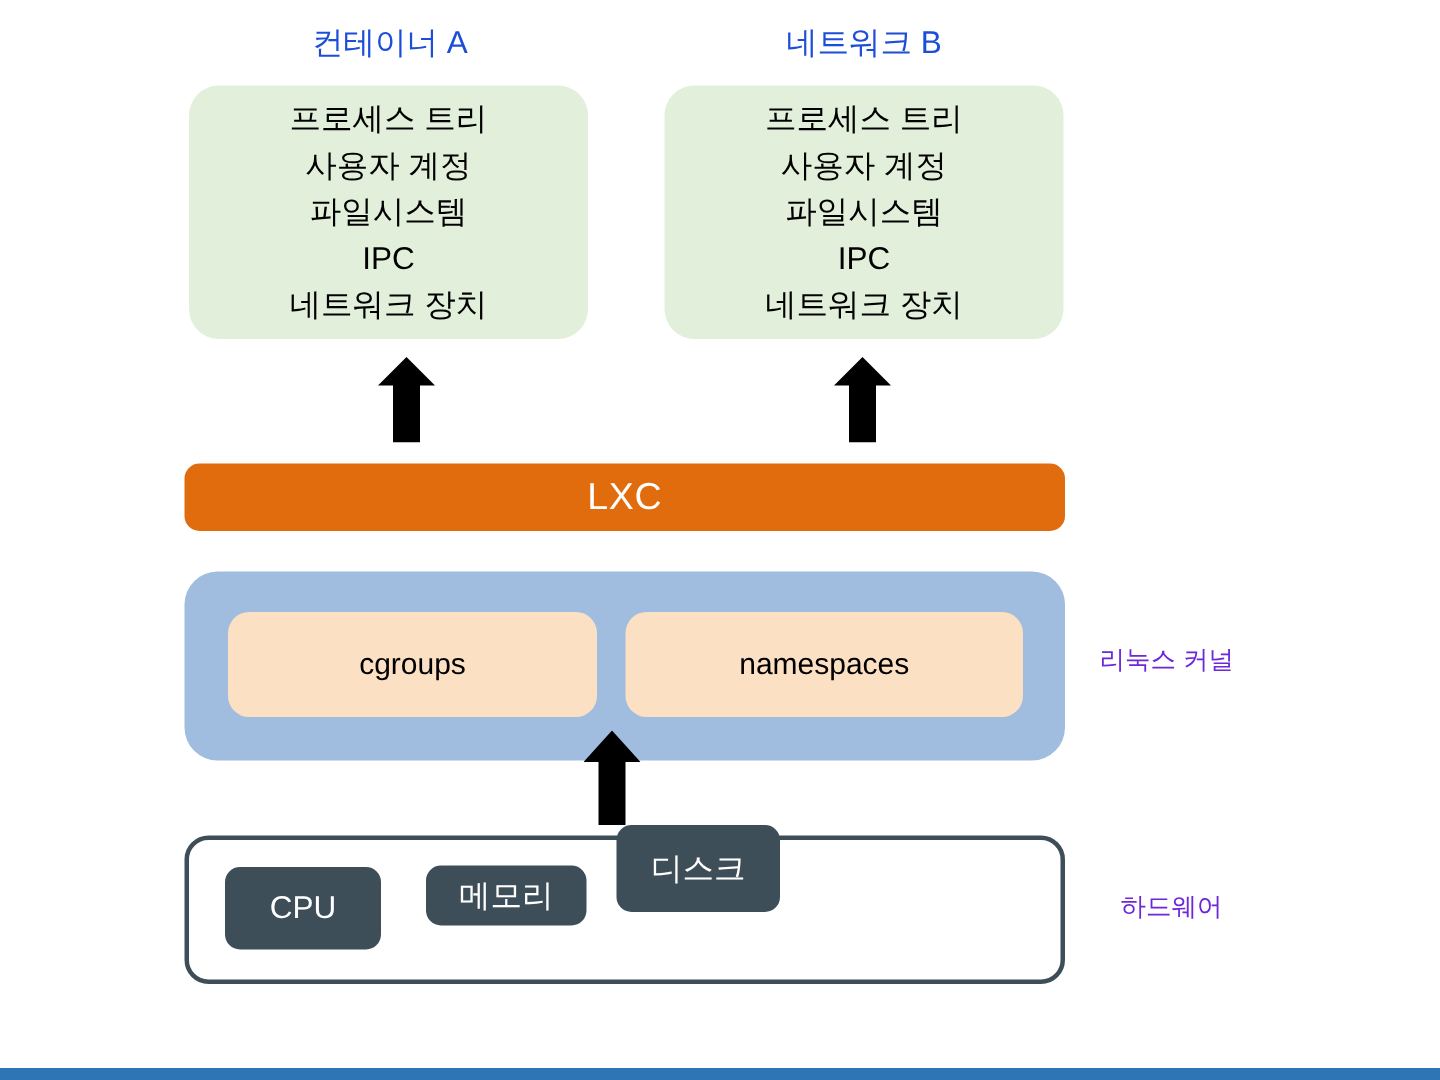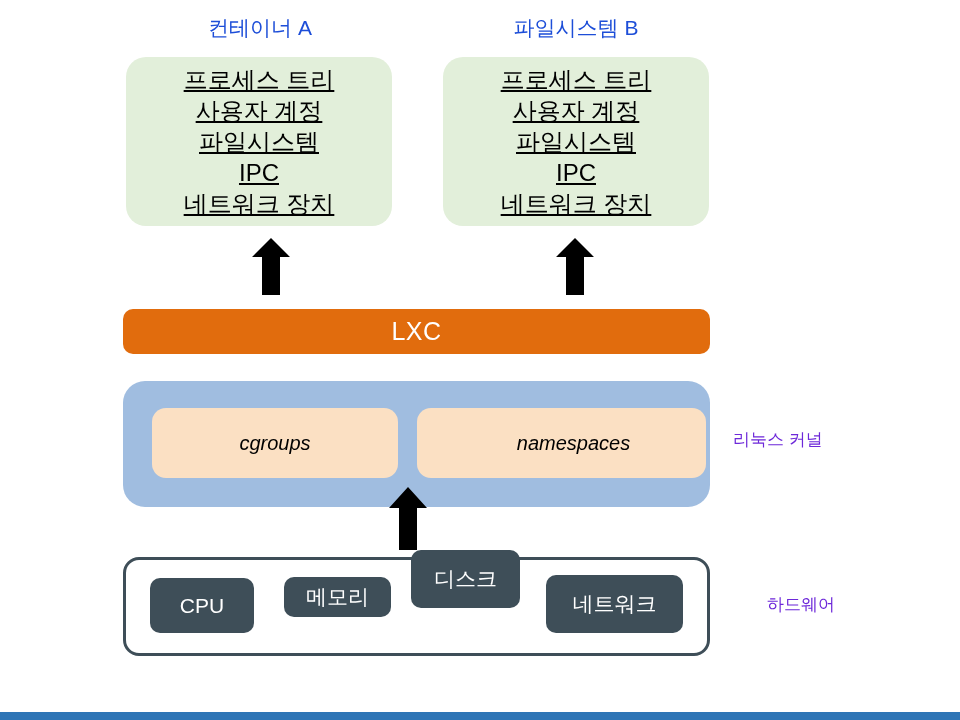--- a/index.html
+++ b/index.html
@@ -8,52 +8,52 @@
     font-family:"Liberation Sans","DejaVu Sans",sans-serif;color:#000;
   }
   .abs{position:absolute;}
   .title{
     width:220px;text-align:center;font-size:21px;color:#1d4ed8;
   }
   .green-box{
     width:266px;height:169px;background:#E2EFDA;border-radius:20px;
     display:flex;flex-direction:column;justify-content:center;align-items:center;
   }
-  .gline{font-size:24px;line-height:31px;text-align:center;text-decoration:underline;}
+  .gline{font-size:21px;line-height:31px;text-align:center;}
   .lxc-bar{
     left:123px;top:309px;width:587px;height:45px;background:#E16C0D;border-radius:10px;
     display:flex;align-items:center;justify-content:center;
   }
   .lxc-label{color:#fff;font-size:25px;letter-spacing:0.5px;}
   .kernel-box{
     left:123px;top:381px;width:587px;height:126px;background:#A0BDE0;border-radius:22px;
   }
   .peach-box{
     top:408px;height:70px;background:#FBE0C3;border-radius:14px;
-    display:flex;align-items:center;justify-content:center;font-size:20px;font-style:italic;
+    display:flex;align-items:center;justify-content:center;font-size:20px;
   }
   .side-label{font-size:17px;color:#6d28d9;white-space:nowrap;}
   .hw-box{
     left:123px;top:557px;width:587px;height:99px;background:#fff;
     border:3px solid #3E4E58;border-radius:16px;box-sizing:border-box;
   }
   .dark-box{
     background:#3E4E58;border-radius:10px;color:#fff;
     display:flex;align-items:center;justify-content:center;font-size:21px;
   }
   .arrow{display:block;}
   .footer-bar{left:0;top:712px;width:960px;height:8px;background:#2E75B6;}
 </style>
 </head>
 <body>
 
 <div class="canvas">
 
   <div class="abs title" style="left:150px;top:14px;">컨테이너 A</div>
-  <div class="abs title" style="left:466px;top:14px;">파일시스템 B</div>
+  <div class="abs title" style="left:466px;top:14px;">네트워크 B</div>
 
   <div class="abs green-box" style="left:126px;top:57px;">
     <div class="gline">프로세스 트리</div>
     <div class="gline">사용자 계정</div>
     <div class="gline">파일시스템</div>
     <div class="gline">IPC</div>
     <div class="gline">네트워크 장치</div>
   </div>
 
   <div class="abs green-box" style="left:443px;top:57px;">
@@ -70,29 +70,28 @@
   <svg class="abs arrow" style="left:556px;top:238px;" width="38" height="57" viewBox="0 0 38 57">
     <path d="M19 0 L38 19 L28 19 L28 57 L10 57 L10 19 L0 19 Z" fill="#000"></path>
   </svg>
 
   <div class="abs lxc-bar">
     <span class="lxc-label">LXC</span>
   </div>
 
   <div class="abs kernel-box"></div>
   <div class="abs peach-box" style="left:152px;width:246px;">cgroups</div>
-  <div class="abs peach-box" style="left:417px;width:265px;padding-left:24px;">namespaces</div>
+  <div class="abs peach-box" style="left:417px;width:265px;">namespaces</div>
   <div class="abs side-label" style="left:733px;top:428px;">리눅스 커널</div>
 
   <svg class="abs arrow" style="left:389px;top:487px;" width="38" height="63" viewBox="0 0 38 63">
     <path d="M19 0 L38 21 L28 21 L28 63 L10 63 L10 21 L0 21 Z" fill="#000"></path>
   </svg>
 
   <div class="abs hw-box"></div>
   <div class="abs dark-box" style="left:150px;top:578px;width:104px;height:55px;">CPU</div>
   <div class="abs dark-box" style="left:284px;top:577px;width:107px;height:40px;">메모리</div>
   <div class="abs dark-box" style="left:411px;top:550px;width:109px;height:58px;">디스크</div>
-  <div class="abs dark-box" style="left:546px;top:575px;width:137px;height:58px;">네트워크</div>
-  <div class="abs side-label" style="left:747px;top:593px;margin-left:20px;">하드웨어</div>
+  <div class="abs side-label" style="left:747px;top:593px;">하드웨어</div>
 
   <div class="abs footer-bar"></div>
 
 </div>
 
 </body></html>

